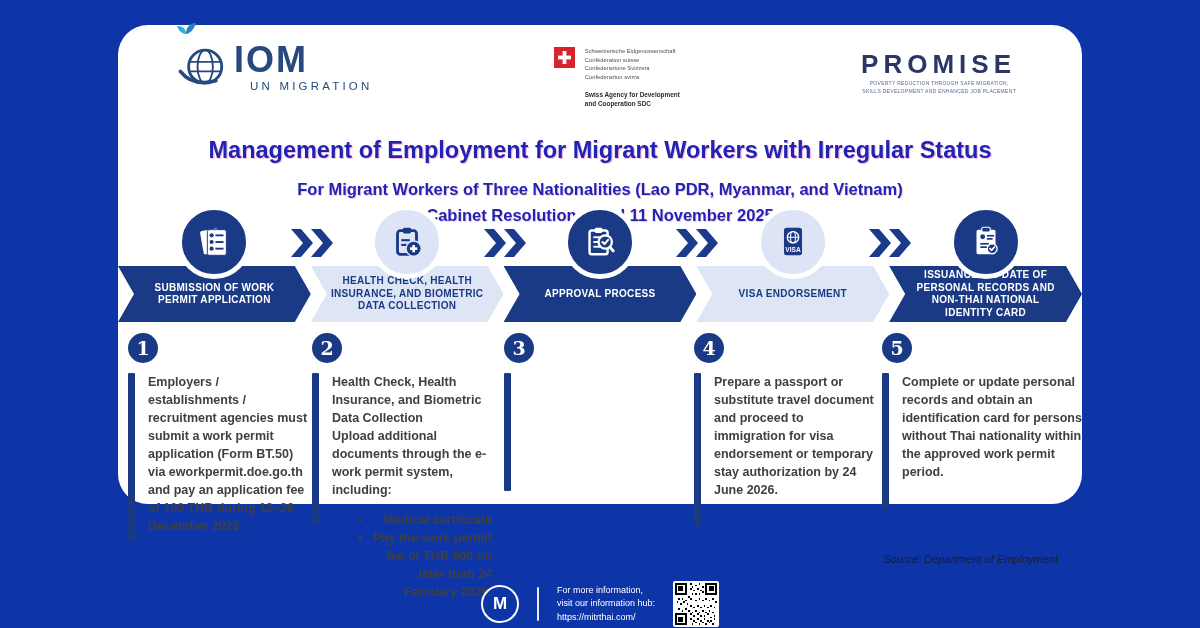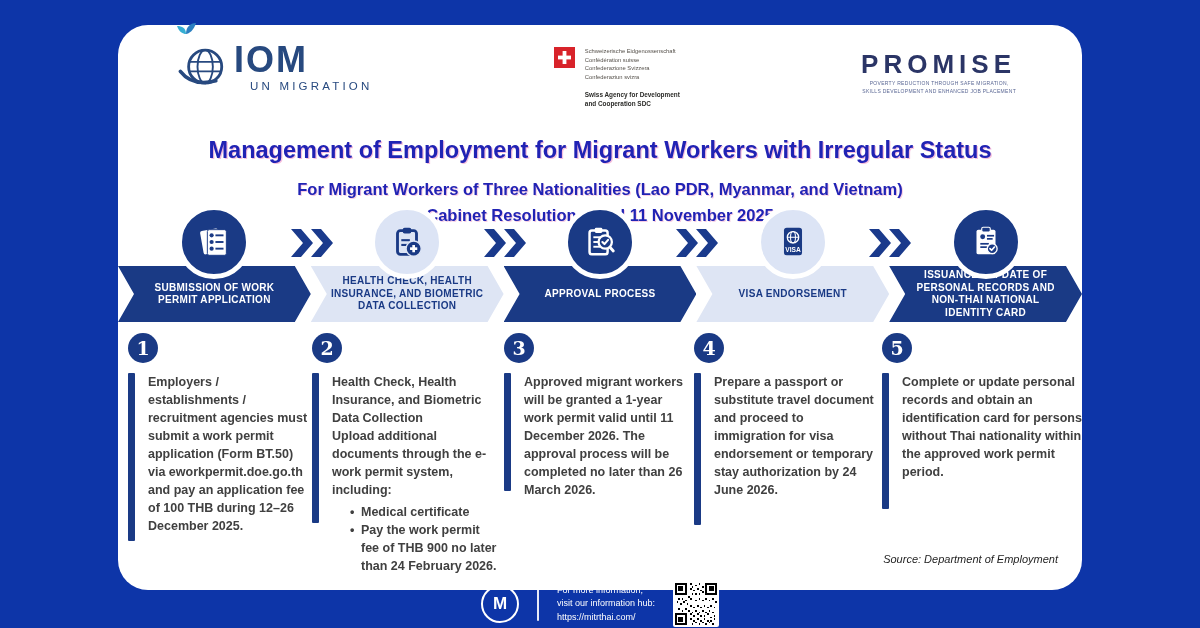--- a/index.html
+++ b/index.html
@@ -1,18 +1,18 @@
 <!DOCTYPE html>
 <html><head>
 <meta charset="utf-8">
 <style>
   html,body{margin:0;padding:0;width:1200px;height:628px;overflow:hidden;
     font-family:"Liberation Sans",sans-serif;background:#0d35a8;}
   .canvas{position:relative;width:1200px;height:628px;background:#0d35a8;}
-  .card{position:absolute;left:118px;top:25px;width:964px;height:565px;
+  .card{position:absolute;left:118px;top:25px;width:964px;height:479px;
     background:#ffffff;border-radius:30px;}
 
   
   .logos-row{position:absolute;top:18px;left:60px;right:66px;display:flex;
     justify-content:space-between;align-items:flex-start;}
   .iom-logo{display:flex;align-items:flex-start;gap:4px;color:#27497f;}
   .iom-right{display:flex;flex-direction:column;}
   .iom-acronym{font-size:36px;font-weight:700;letter-spacing:2px;line-height:0.95;}
   .iom-sub{font-size:11.5px;font-weight:500;letter-spacing:3.2px;margin-top:3px;margin-left:16px;}
   .swiss-logo{display:flex;gap:10px;margin-top:4px;}
@@ -55,21 +55,21 @@
   .num{width:30px;height:30px;border-radius:50%;background:#1a3a85;color:#fff;
     display:flex;align-items:center;justify-content:center;
     font-family:"DejaVu Serif",serif;font-size:19px;font-weight:700;}
   .body{display:flex;margin-top:10px;}
   .bar{width:7px;background:#1a3a85;border-radius:1px;margin-right:13px;flex:none;}
   .d1 .bar{height:168px}.d2 .bar{height:150px}.d3 .bar{height:118px}
   .d4 .bar{height:152px}.d5 .bar{height:136px}
   .txt{font-size:12.5px;font-weight:700;color:#404040;line-height:1.44;}
   .d1 .txt{width:164px}.d2 .txt{width:182px}.d3 .txt{width:176px}
   .d4 .txt{width:164px}.d5 .txt{width:192px}
-  .bullets{margin:4px;padding:0 0 0 14px;list-style:none;}
+  .bullets{margin:12px;padding:0 0 0 14px;list-style:none;text-align:right;}
   .bullets li{position:relative;padding-left:11px;}
   .bullets li::before{content:"•";position:absolute;left:0;}
 
   .source{position:absolute;right:24px;top:528px;font-size:11px;font-style:italic;
     font-weight:500;color:#1f1f1f;}
 
   
   .footer{position:absolute;left:0;bottom:0;width:1200px;height:48px;display:flex;
     align-items:center;justify-content:center;gap:18px;color:#fff;}
   .brand{display:flex;align-items:center;gap:10px;}
@@ -269,21 +269,20 @@
               <li>Pay the work permit fee of THB 900 no later than 24 February 2026.</li>
             </ul>
           </div>
         </div>
       </div>
 
       <div class="detail d3">
         <div class="num">3</div>
         <div class="body">
           <div class="bar"></div>
-          <div class="txt">Approved migrant workers will be granted a 1-year work permit valid until 11 December 2026. The approval process will be completed no later than 26 March 2026.</div>
         </div>
       </div>
 
       <div class="detail d4">
         <div class="num">4</div>
         <div class="body">
           <div class="bar"></div>
           <div class="txt">Prepare a passport or substitute travel document and proceed to immigration for visa endorsement or temporary stay authorization by 24 June 2026.</div>
         </div>
       </div>

